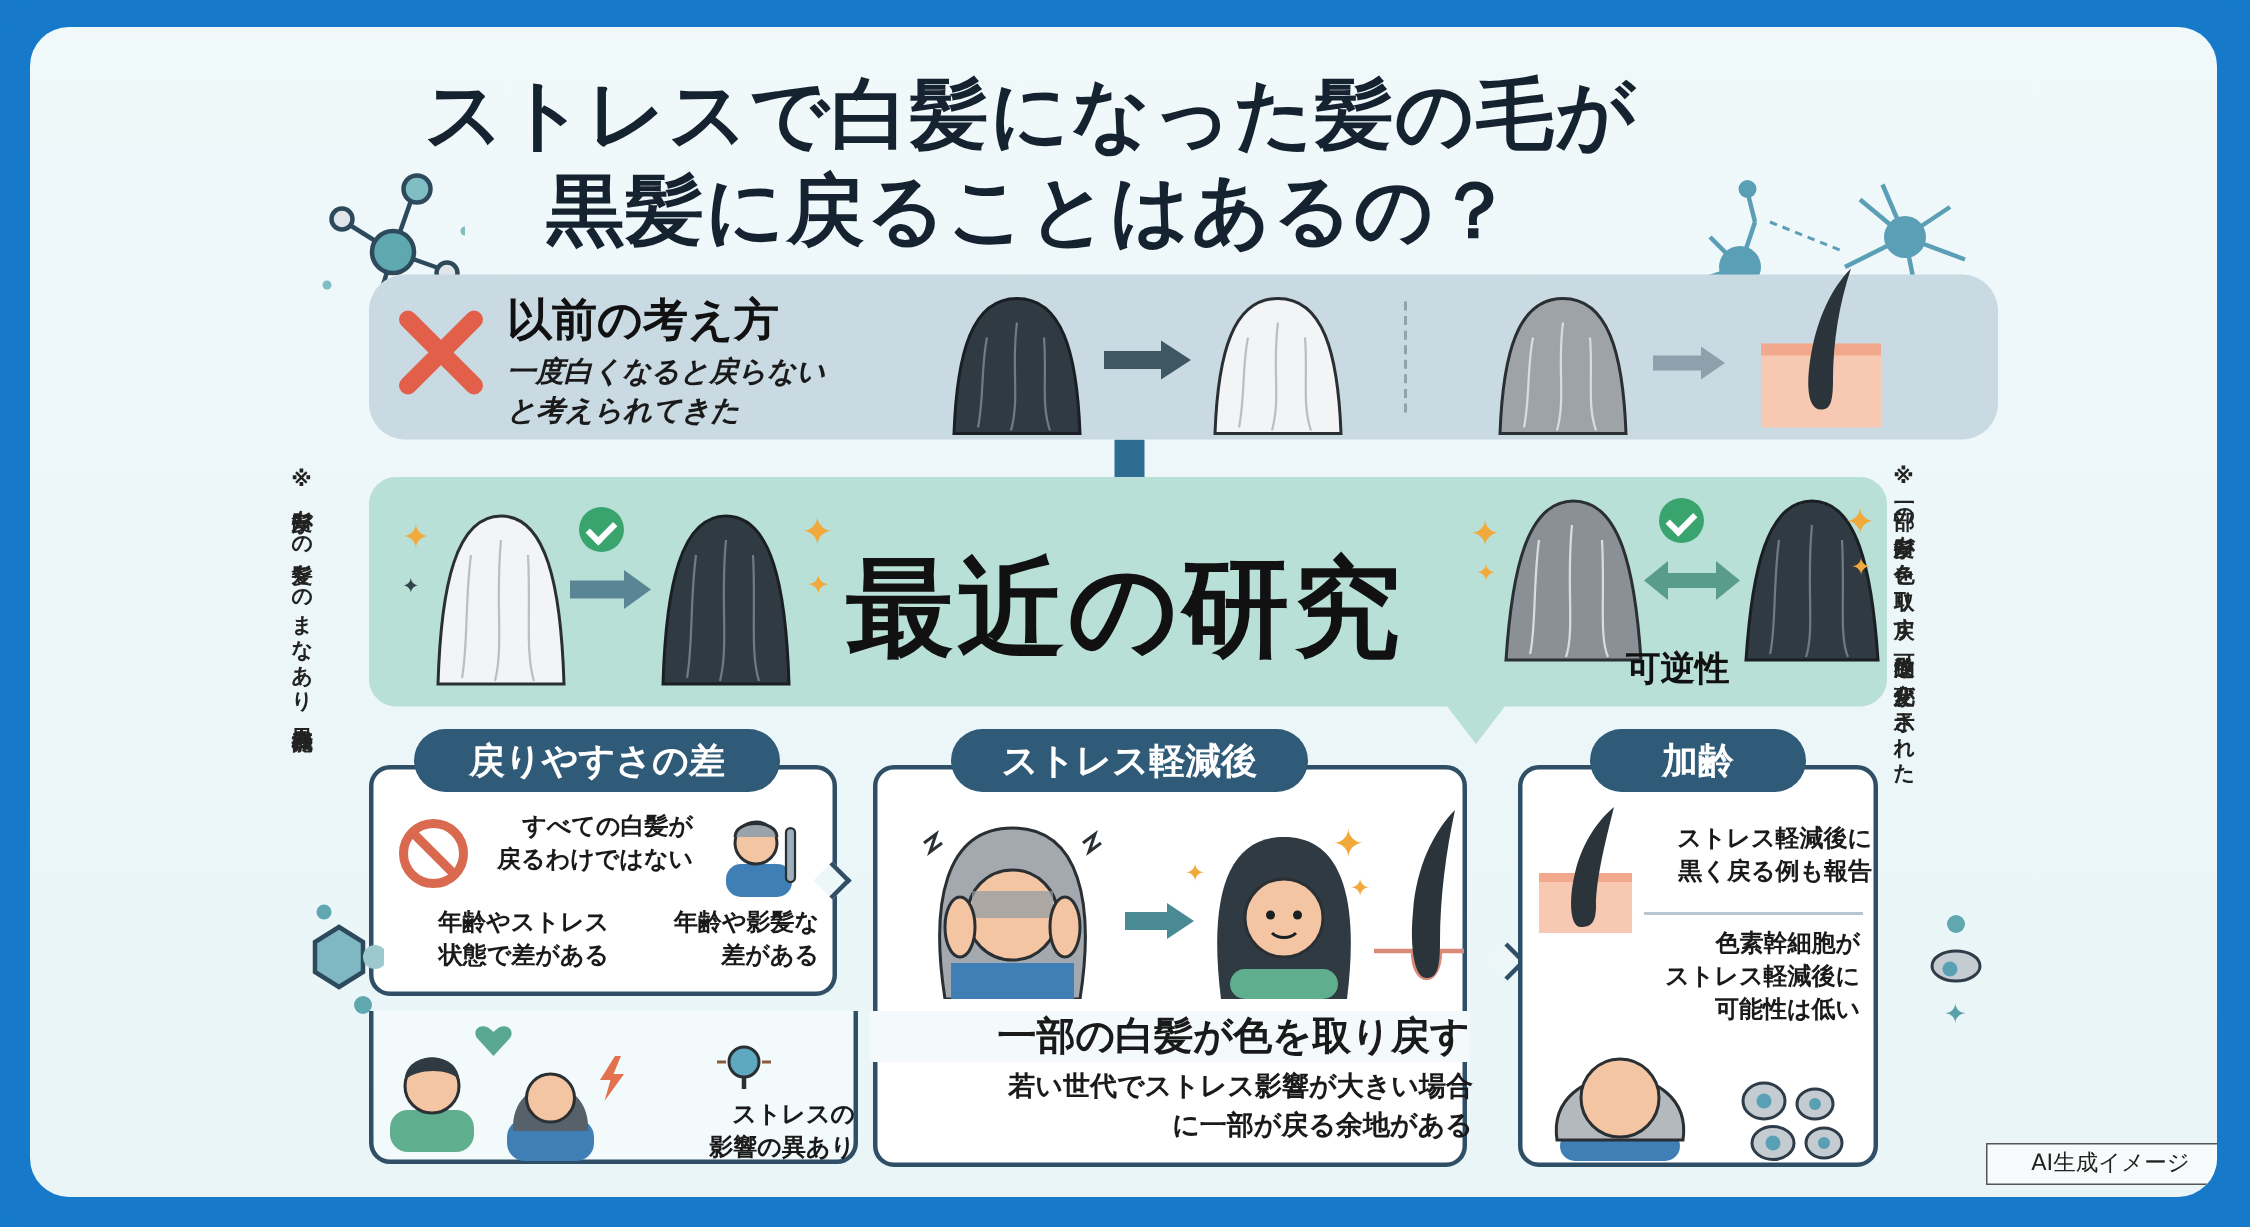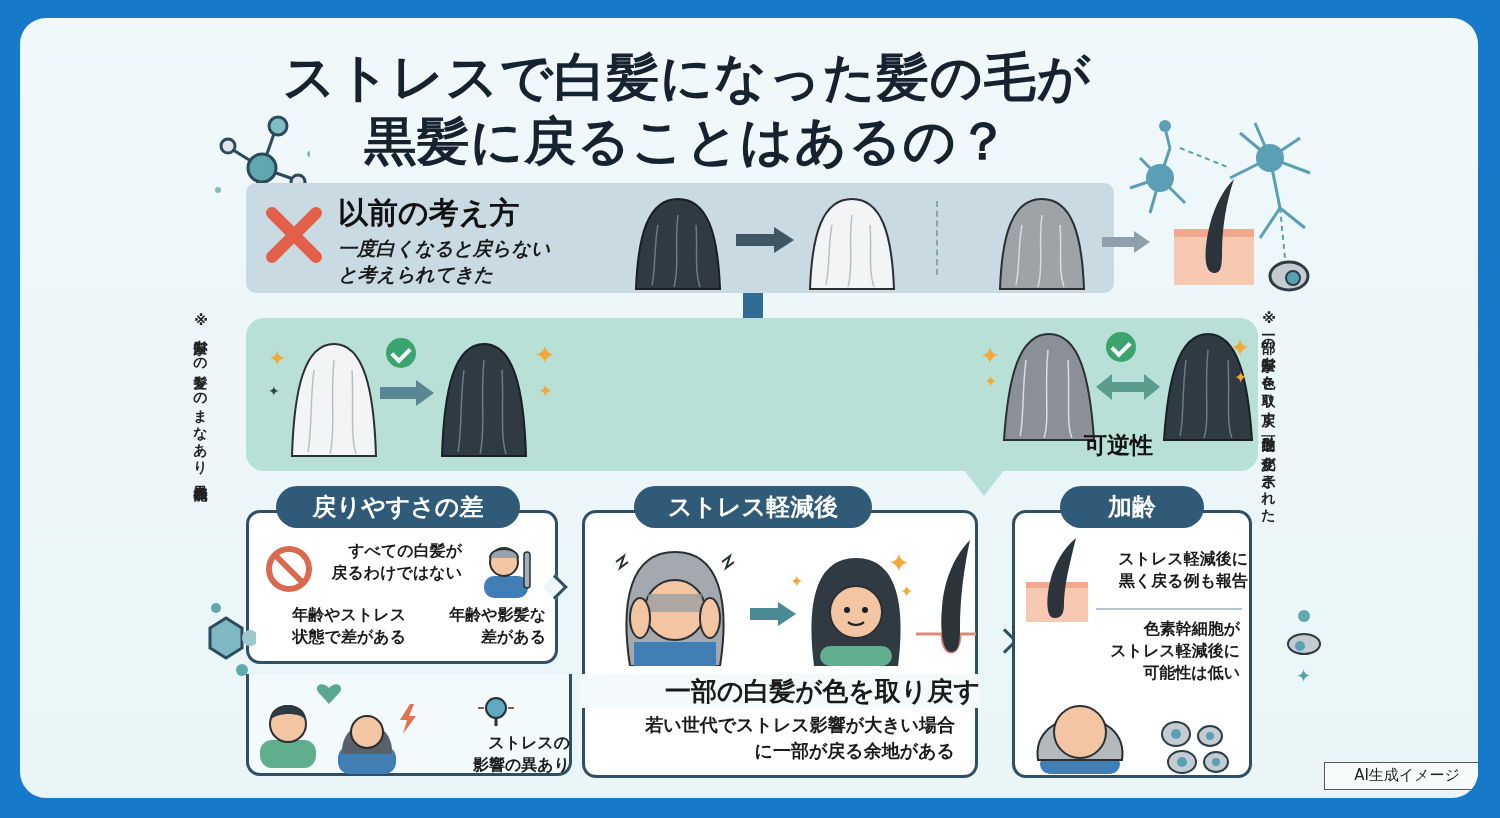--- a/index.html
+++ b/index.html
@@ -4,21 +4,21 @@
 <style>
   * { box-sizing: border-box; margin: 0; padding: 0; }
   html, body { width: 1500px; height: 818px; overflow: hidden; background: #1679c9; }
   body { font-family: "DejaVu Sans", "Liberation Sans", sans-serif; color: #1a1f2a; position: relative; }
   .frame { position: absolute; left: 0; top: 0; width: 1500px; height: 818px; background: #1679c9; border-radius: 22px; }
   .inner { position: absolute; left: 20px; top: 18px; width: 1458px; height: 780px; background: linear-gradient(180deg,#f0f8fa 0%,#e9f5f7 100%); border-radius: 26px; overflow: hidden; }
   .title { position: absolute; left: 0; width: 1458px; text-align: center; font-weight: bold; font-size: 52px; color: #152230; letter-spacing: 1px; line-height: 62px; }
   .title.l1 { top: 28px; left: -62px; }
   .title.l2 { top: 92px; left: -62px; }
 
-  .panel-old { position: absolute; left: 226px; top: 165px; width: 868px; height: 110px; background: #c9dae2; border-radius: 10px; }
+  .panel-old { position: absolute; left: 226px; top: 165px; width: 1086px; height: 110px; background: #c9dae2; border-radius: 24px; }
   .panel-new { position: absolute; left: 226px; top: 300px; width: 1012px; height: 153px; background: #b8e0d6; border-radius: 18px; }
   .cross { position: absolute; left: 18px; top: 22px; width: 60px; height: 60px; }
   .old-head { position: absolute; left: 92px; top: 10px; font-size: 30px; font-weight: bold; color: #111; }
   .old-sub { position: absolute; left: 92px; top: 52px; font-size: 19px; font-weight: bold; color: #1a1a1a; line-height: 26px; font-style: italic; }
   .hair { position: absolute; }
   .arrow-h { position: absolute; height: 16px; }
   .dash-v { position: absolute; left: 690px; top: 18px; height: 74px; border-left: 2px dashed #8fa3ad; }
 
   .down-arrow { position: absolute; left: 708px; top: 275px; width: 50px; height: 70px; }
   .new-title { position: absolute; left: 318px; top: 40px; font-size: 72px; font-weight: bold; color: #111; letter-spacing: 2px; }
@@ -130,20 +130,21 @@
         <rect x="0" y="7" width="38" height="12" fill="#5a8595"></rect>
         <polygon points="36,0 54,13 36,26" fill="#5a8595"></polygon>
       </svg>
     <svg class="hair" style="left:190px;top:22px" width="96" height="118">
         <path d="M48 4 C18 4 8 50 6 116 L90 116 C88 50 78 4 48 4Z" fill="#2f3a42" stroke="#1a1f24" stroke-width="2"></path>
         <path d="M28 30 C24 60 26 90 22 112 M48 20 C44 60 50 90 44 114 M66 30 C68 65 64 95 70 114" stroke="#6c7b85" stroke-width="1.5" fill="none"></path>
       </svg>
     <span class="spark" style="left:288px;top:24px;font-size:26px">✦</span>
     <span class="spark" style="left:292px;top:64px;font-size:18px">✦</span>
 
+    <div class="new-title">最近の研究</div>
 
     <span class="spark" style="left:734px;top:26px;font-size:24px">✦</span>
     <span class="spark" style="left:738px;top:56px;font-size:16px">✦</span>
     <svg class="hair" style="left:752px;top:12px" width="102" height="112">
         <path d="M51 4 C20 4 10 50 6 110 L96 110 C92 50 82 4 51 4Z" fill="#8a9096" stroke="#2a2f33" stroke-width="2"></path>
         <path d="M28 30 C24 60 26 90 22 106 M50 20 C46 60 52 90 46 108 M70 30 C72 65 68 95 74 108" stroke="#d8dcdf" stroke-width="1.5" fill="none"></path>
       </svg>
     <div class="check" style="left:860px;top:14px"></div>
     <svg class="arrow-h" style="left:850px;top:56px;height:26px" width="64" height="26">
         <polygon points="0,13 16,0 16,8 48,8 48,0 64,13 48,26 48,18 16,18 16,26" fill="#5a9c8c"></polygon>
@@ -245,21 +246,21 @@
       <path d="M42 70 C46 74 54 74 58 70" stroke="#1a1f24" stroke-width="2" fill="none"></path>
     </svg>
   <span class="spark" style="left:770px;top:556px;font-size:16px">✦</span>
   <span class="spark" style="left:868px;top:532px;font-size:26px">✦</span>
   <span class="spark" style="left:880px;top:566px;font-size:16px">✦</span>
   <svg style="position:absolute;left:886px;top:520px" width="70" height="124">
       <path d="M10 96 L36 96 C36 120 54 120 54 96 L70 96" stroke="#d98a78" stroke-width="3" fill="none"></path>
       <path d="M45 114 C36 114 34 90 36 70 C38 40 50 16 64 2 C58 30 54 60 54 90 C54 108 52 114 45 114Z" fill="#2b343b"></path>
     </svg>
   <div class="txt" style="left:560px;top:656px;width:400px;font-size:26px;line-height:34px;background:#f4fafb">一部の白髪が色を取り戻す</div>
-  <div class="txt" style="left:567px;top:694px;width:368px;font-size:18px;line-height:26px">
+  <div class="txt" style="left:594px;top:694px;width:368px;font-size:18px;line-height:26px">
     <div>若い世代でストレス影響が大きい場合</div>
     <div>に一部が戻る余地がある</div>
   </div>
   <div class="chev" style="left:976px;top:614px"></div>
   <svg style="position:absolute;left:944px;top:452px" width="40" height="28">
       <polygon points="0,0 40,0 20,26" fill="#b8e0d6"></polygon>
     </svg>
 
   <div class="card" style="left:992px;top:492px;width:240px;height:268px"></div>
   <div class="pill" style="left:1040px;top:468px;width:144px">加齢</div>

